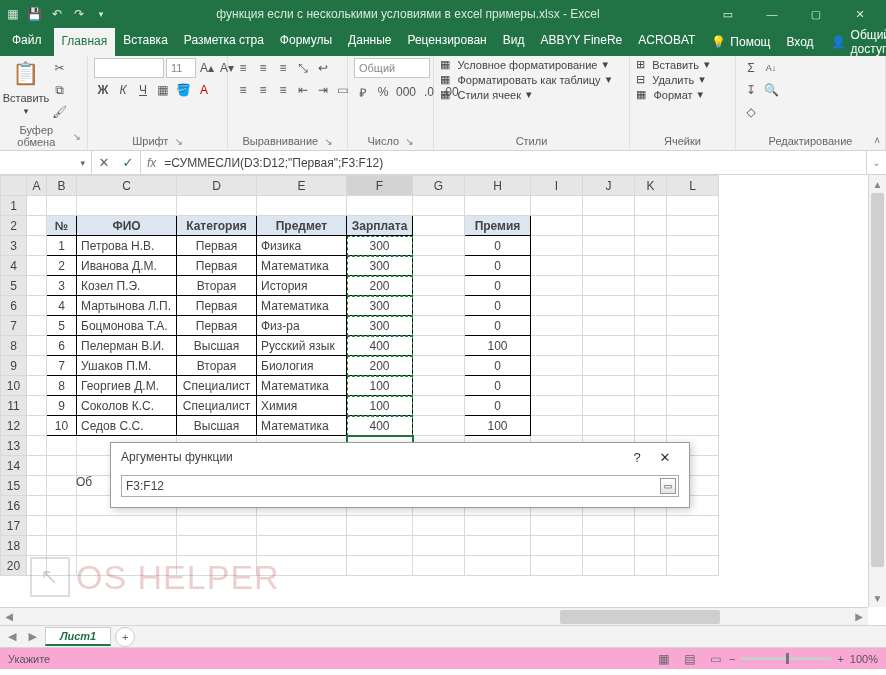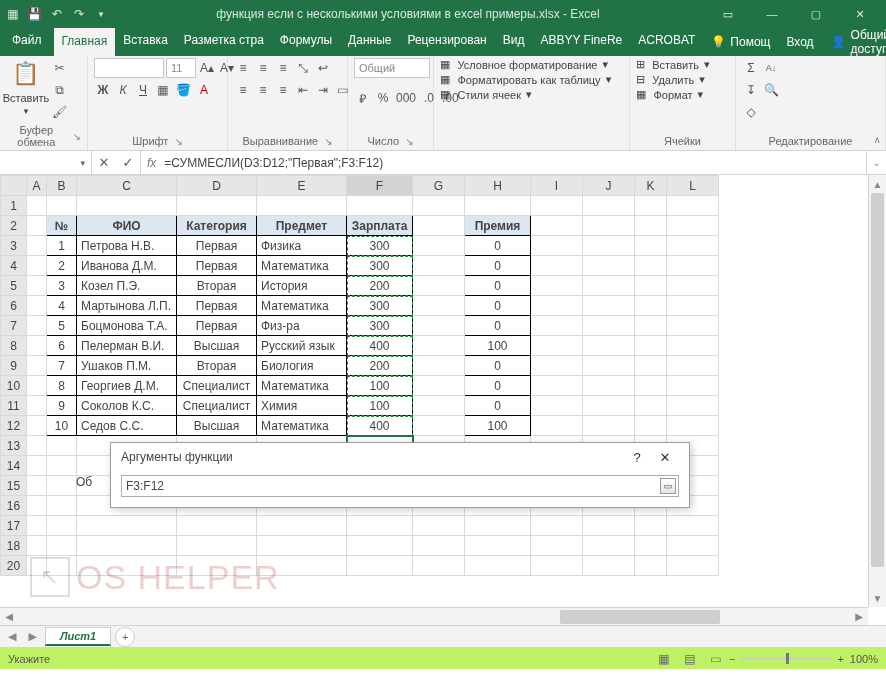--- a/index.html
+++ b/index.html
@@ -82,21 +82,21 @@
 .vscroll .arrow { height: 18px; display:flex; align-items:center; justify-content:center; color:#888; font-size:10px;}
 .vscroll .arrow.b { position:absolute; bottom:0; left:0; right:0;}
 
 
 .sheettabs { height: 22px; background: #f3f3f3; border-top: 1px solid #d4d4d4; display: flex; align-items: center; padding-left: 4px; gap: 4px; font-size: 11px; }
 .sheettabs .nav { color: #888; padding: 0 4px; }
 .sheettabs .stab { padding: 2px 14px; background: #fff; border: 1px solid #ccc; border-bottom: 2px solid #217346; color: #217346; font-weight: 600; font-style: italic; }
 .sheettabs .add { width: 20px; height: 20px; border: 1px solid #ccc; border-radius: 50%; display: flex; align-items: center; justify-content: center; color: #666; background:#fff;}
 
 
-.statusbar { height: 22px; background: #bef264; border-top: 1px solid #d4d4d4; display: flex; align-items: center; padding: 0 8px; font-size: 11px; color: #555; }
+.statusbar { height: 22px; background: #f9a8d4; border-top: 1px solid #d4d4d4; display: flex; align-items: center; padding: 0 8px; font-size: 11px; color: #555; }
 .statusbar .sp { flex: 1; }
 .statusbar .vbtn { width: 26px; text-align: center; color: #666; font-size: 12px; }
 .statusbar .zoom { display: flex; align-items: center; gap: 6px; }
 .statusbar .zslider { width: 90px; height: 3px; background: #ccc; position: relative; }
 .statusbar .zslider .h { position: absolute; left: 50%; top: -4px; width: 3px; height: 11px; background: #777; }
 
 .watermark { position: absolute; left: 30px; bottom: 28px; font-size: 34px; color: rgba(180,60,60,0.25); font-weight: 200; font-family: Arial; letter-spacing: 1px; pointer-events: none; display:flex; align-items:center; gap:6px;}
 .watermark .cur { width: 40px; height: 40px; border: 2px solid rgba(120,120,120,0.25); transform: rotate(0deg); display:flex; align-items:center; justify-content:center; font-size: 22px; color: rgba(120,120,120,0.3);}
 
 
@@ -206,21 +206,21 @@
         <span class="smbtn">▭</span>
       </div>
     </div>
     <div class="label">
         <span>Выравнивание</span>
         <span class="launcher">↘</span>
       </div>
   </div>
 
   <div class="group" style="width:86px;">
-    <div class="content" style="flex-direction:column;gap:10px;">
+    <div class="content" style="flex-direction:column;gap:4px;">
       <div class="combo" style="width:76px;">Общий</div>
       <div class="row">
         <span class="smbtn">₽</span>
         <span class="smbtn">%</span>
         <span class="smbtn">000</span>
         <span class="smbtn">.0</span>
         <span class="smbtn">.00</span>
       </div>
     </div>
     <div class="label">
@@ -228,20 +228,23 @@
         <span class="launcher">↘</span>
       </div>
   </div>
 
   <div class="group" style="width:196px;">
     <div class="content" style="flex-direction:column;gap:2px;">
       <div class="row rbtxt"><span>▦</span>&nbsp;<span>Условное форматирование</span>&nbsp;▾</div>
       <div class="row rbtxt"><span>▦</span>&nbsp;<span>Форматировать как таблицу</span>&nbsp;▾</div>
       <div class="row rbtxt"><span>▦</span>&nbsp;<span>Стили ячеек</span>&nbsp;▾</div>
     </div>
+    <div class="label">
+        <span>Стили</span>
+      </div>
   </div>
 
   <div class="group" style="width:106px;">
     <div class="content" style="flex-direction:column;gap:2px;">
       <div class="row rbtxt"><span>⊞</span>&nbsp;<span>Вставить</span>&nbsp;▾</div>
       <div class="row rbtxt"><span>⊟</span>&nbsp;<span>Удалить</span>&nbsp;▾</div>
       <div class="row rbtxt"><span>▦</span>&nbsp;<span>Формат</span>&nbsp;▾</div>
     </div>
     <div class="label">
         <span>Ячейки</span>

